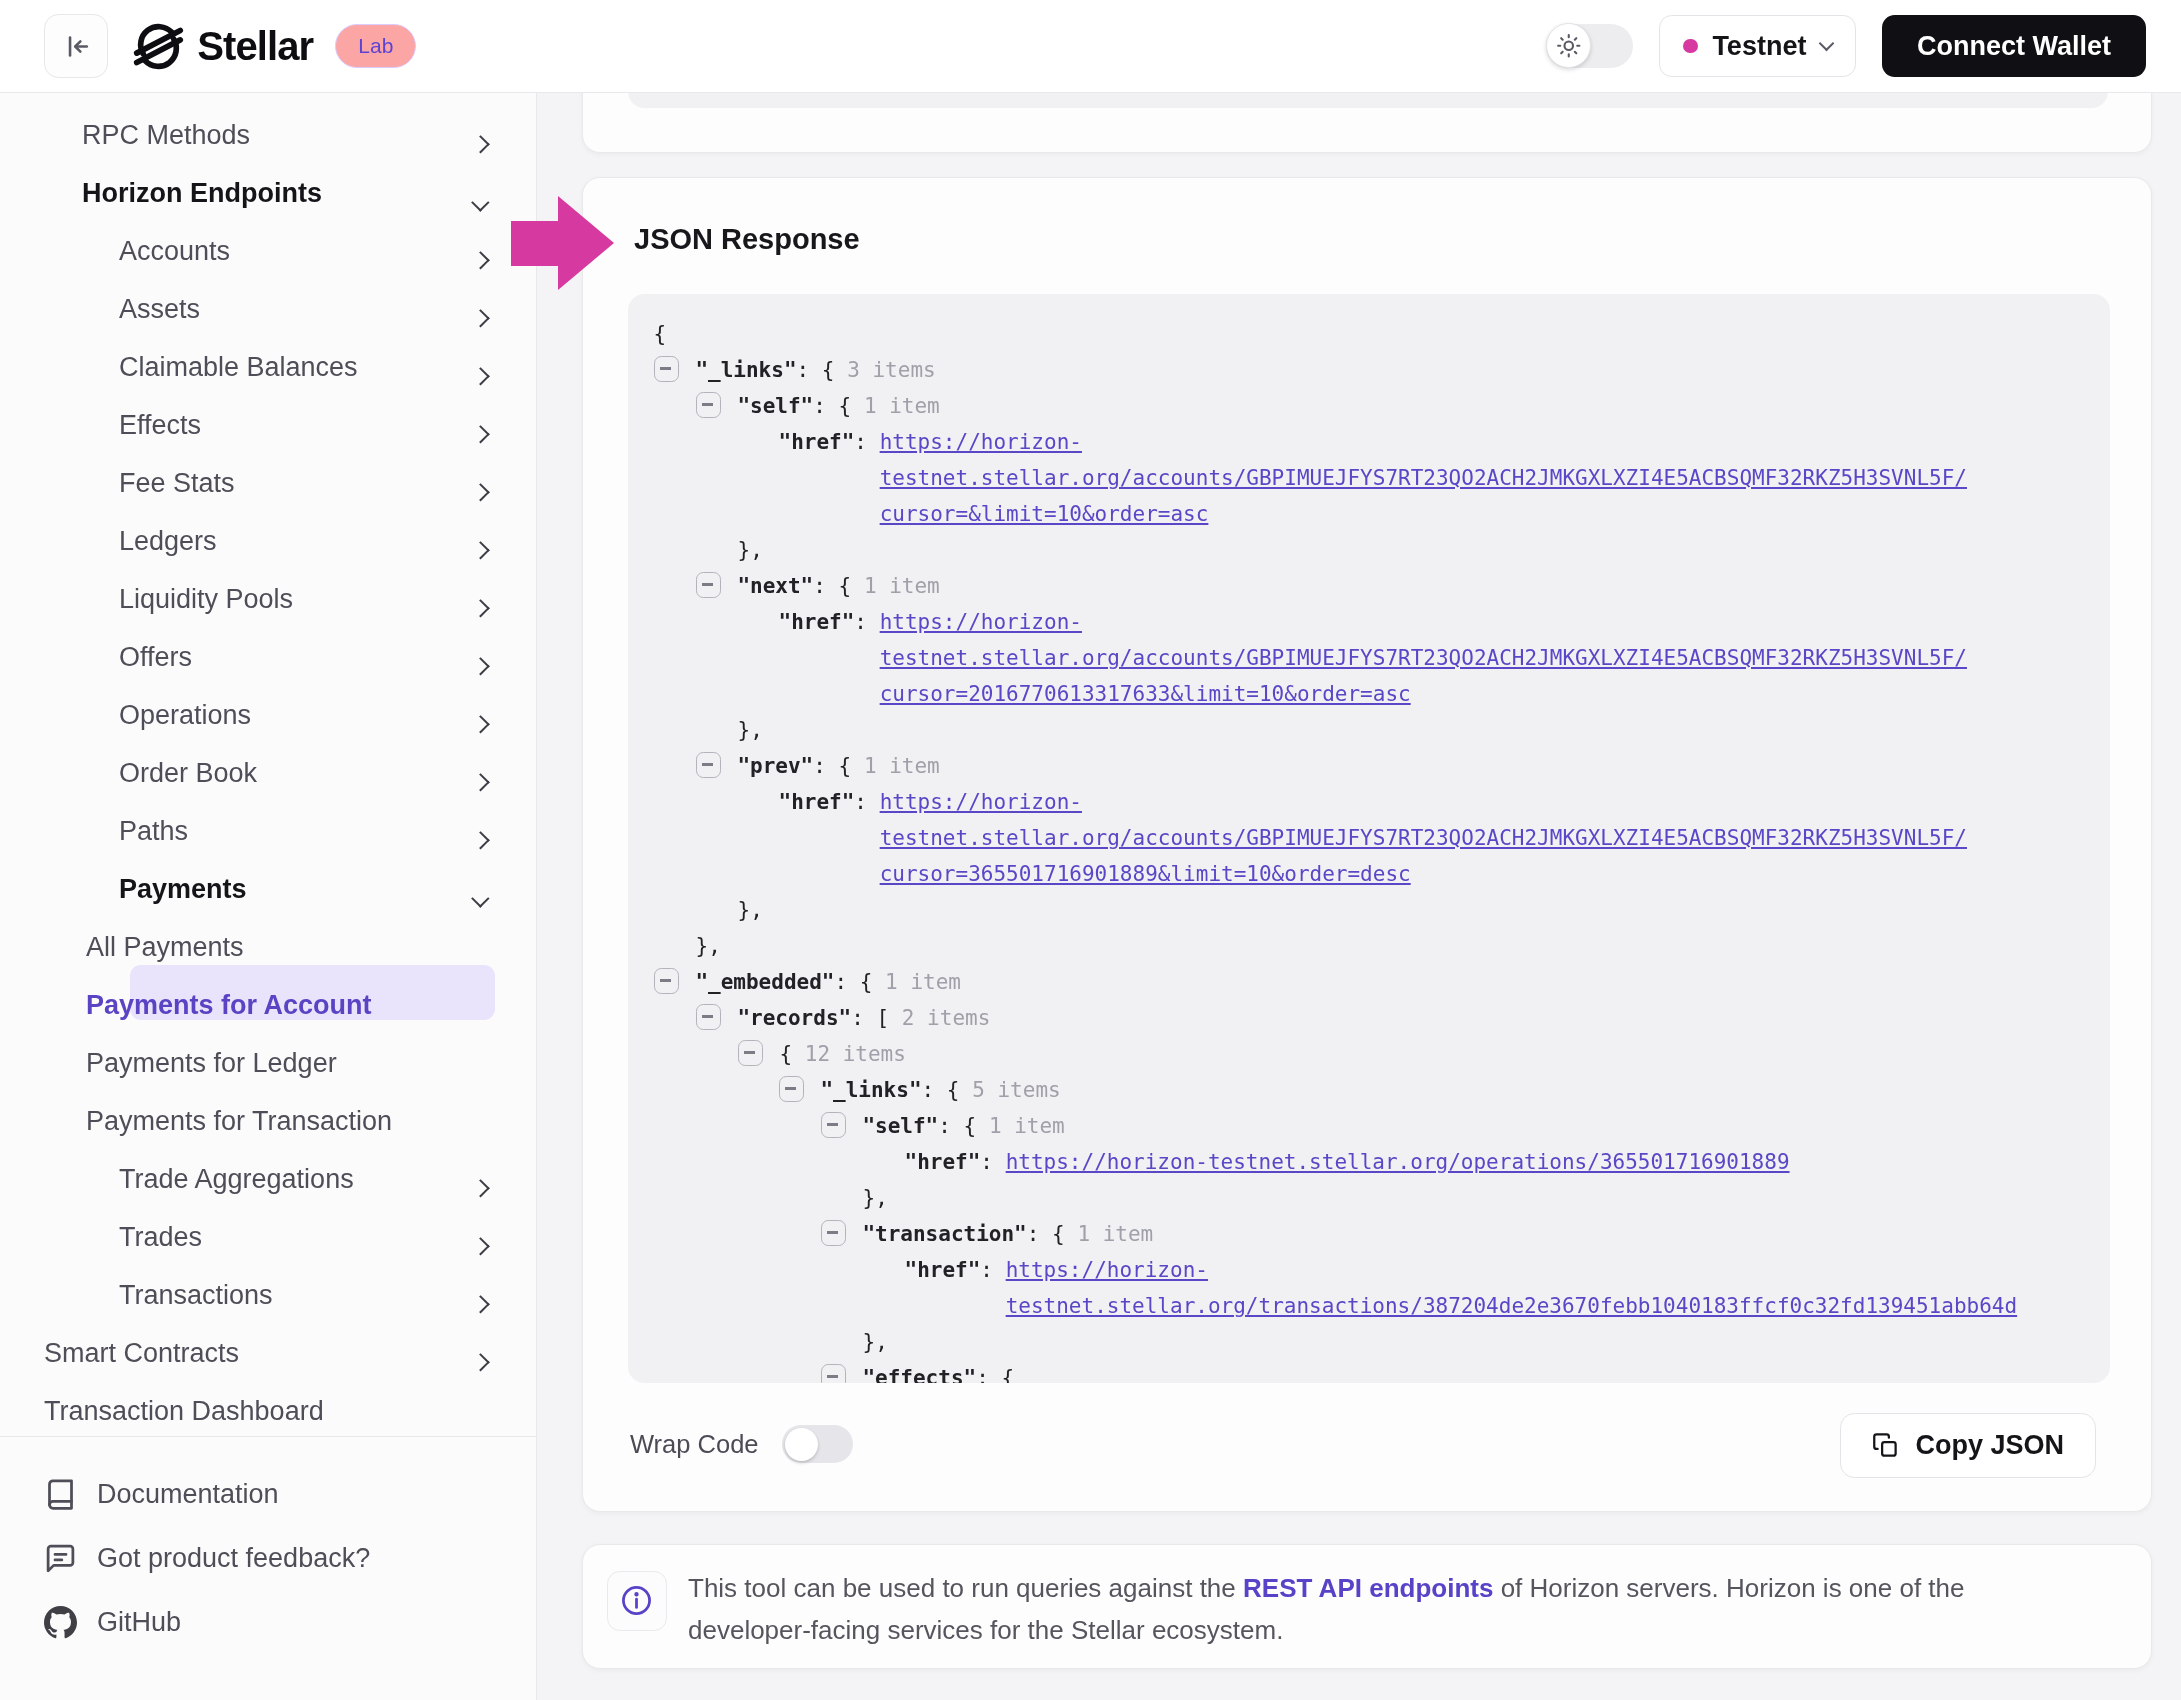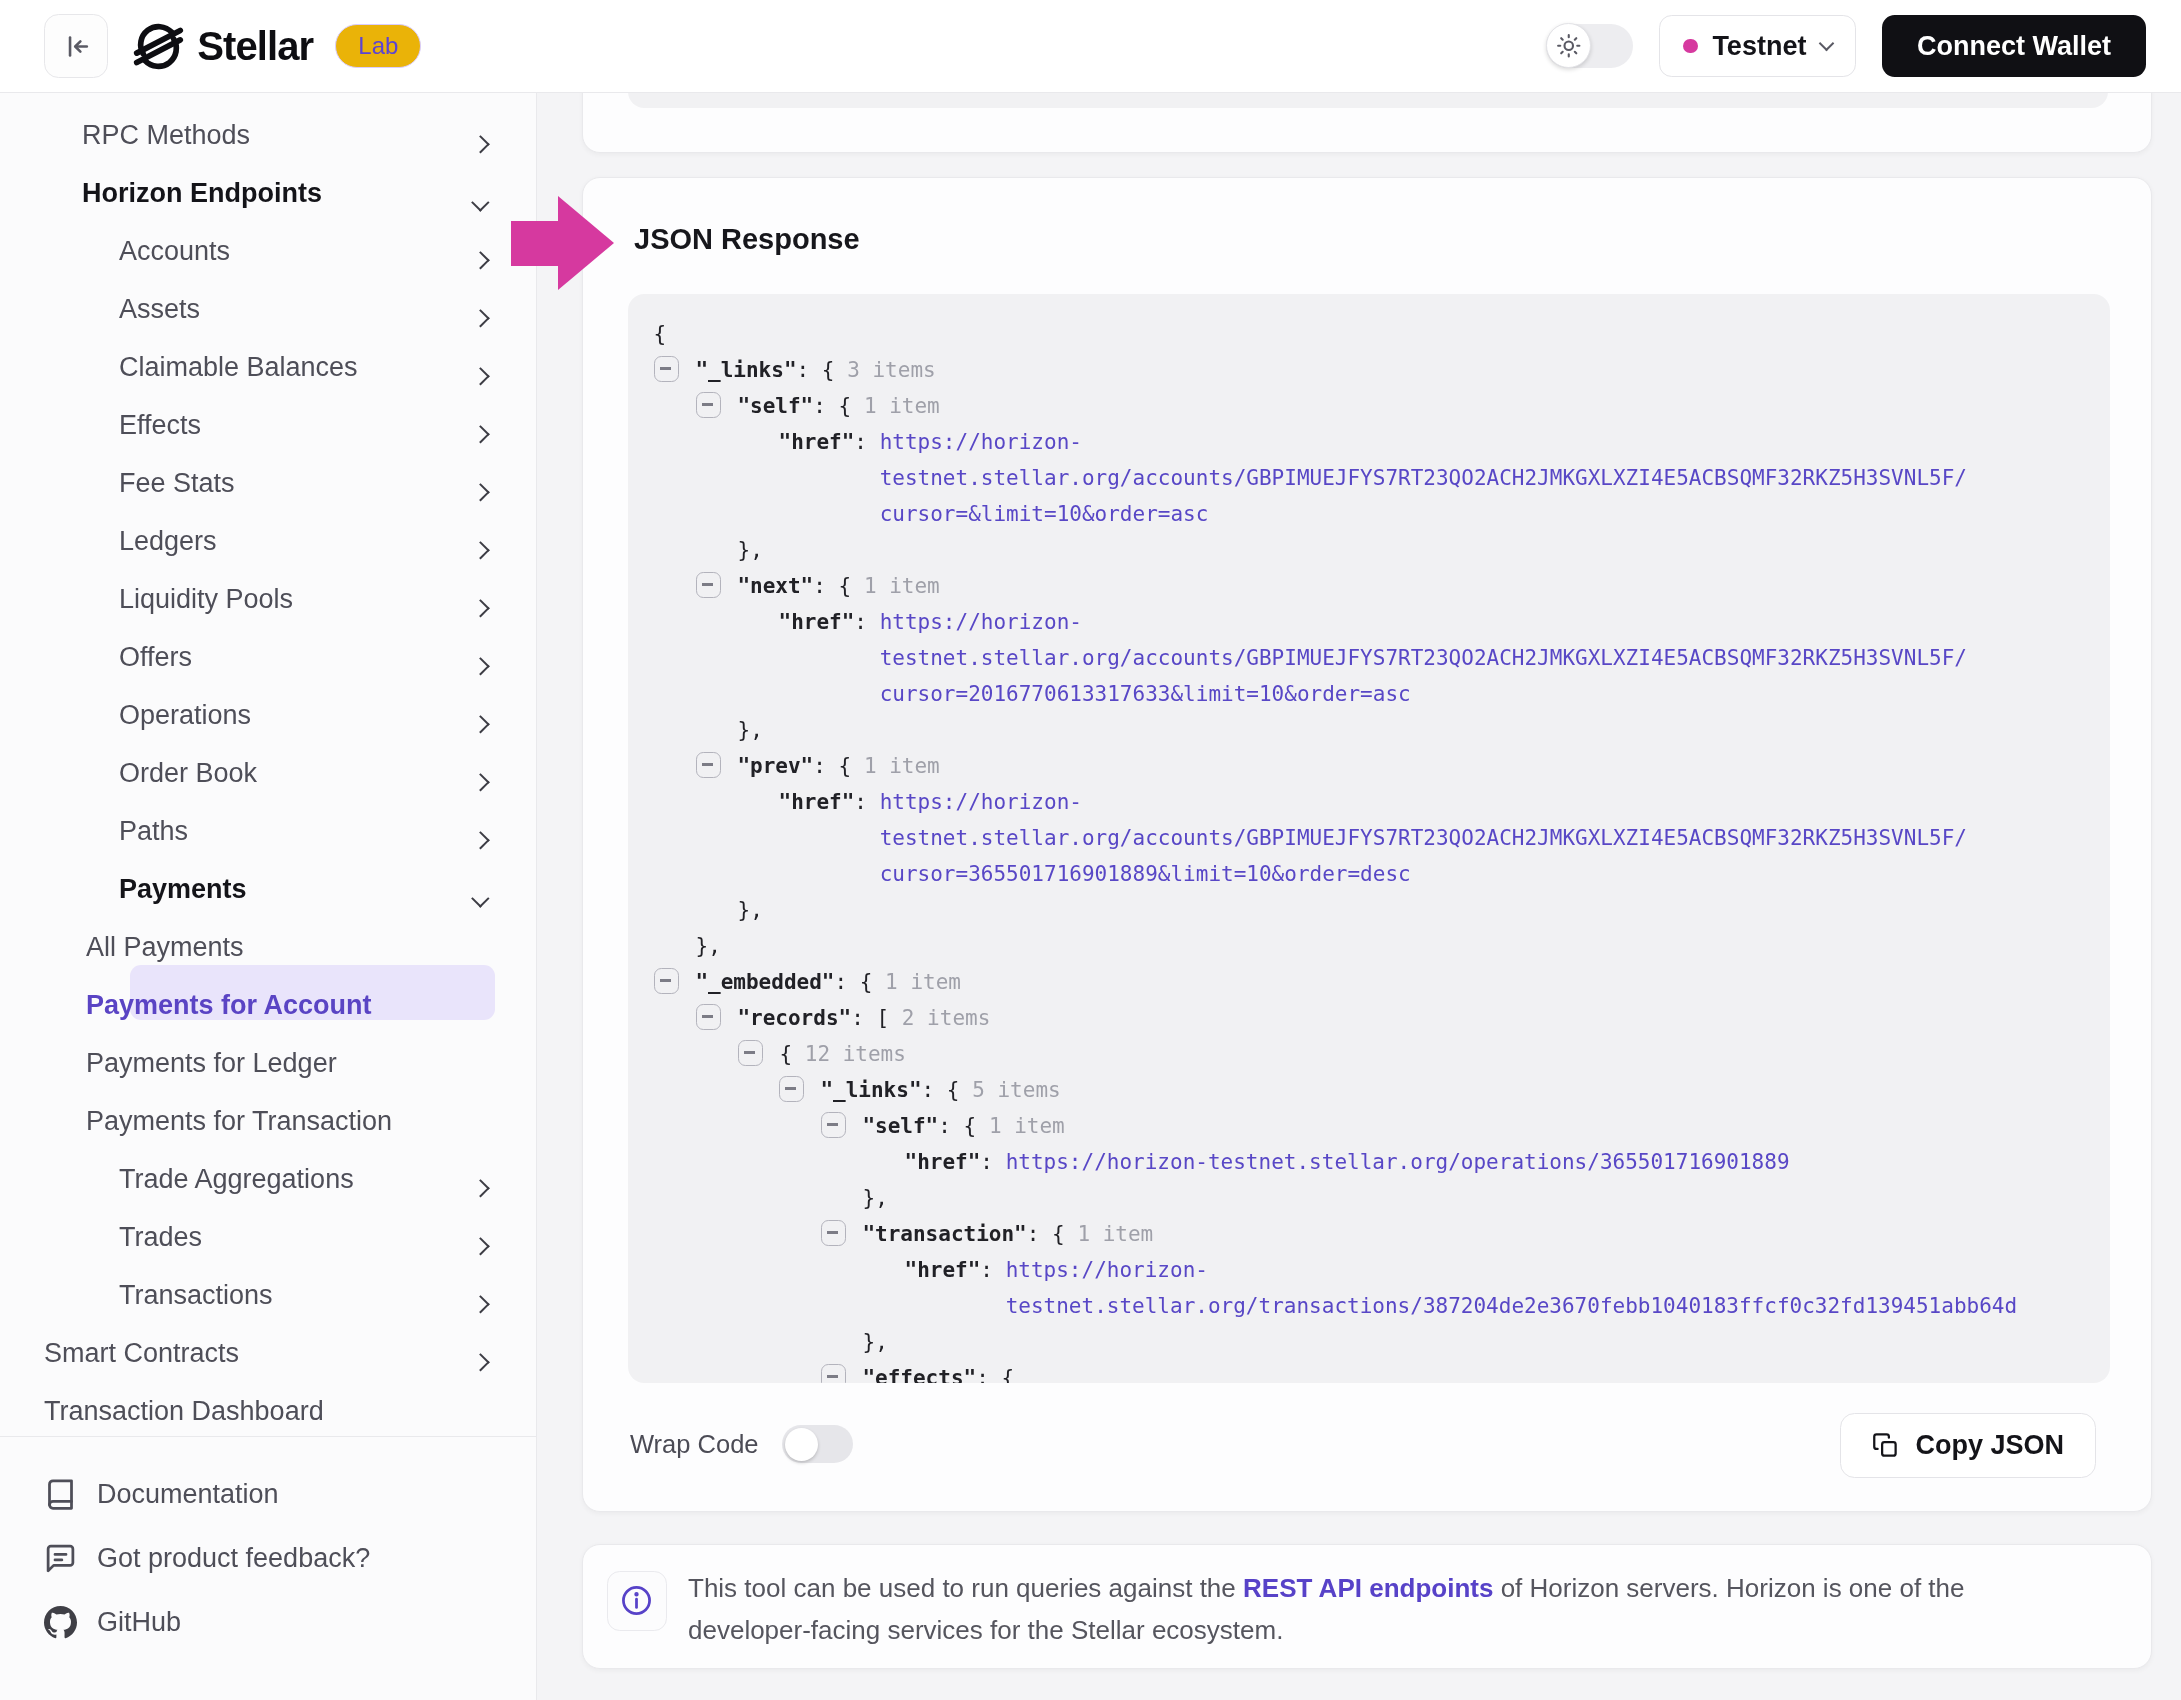--- a/index.html
+++ b/index.html
@@ -18,22 +18,22 @@
   }
   .collapse-btn {
     width:64px; height:64px; border:1.8px solid #e7e7ea; border-radius:14.5px;
     background:#fdfdfd; display:flex; align-items:center; justify-content:center;
     cursor:pointer;
   }
   .logo-wrap { display:flex; align-items:center; margin-left:23.6px; }
   .brand-text { font-size:40px; font-weight:600; letter-spacing:-0.9px; color:#0e0e12; margin-left:12.7px; }
   .lab-badge {
     margin-left:22px; height:44px; padding:0 22px; border-radius:22px;
-    border:1.8px solid #d9cdff; color:#5b44d4; background:#eab308;
-    font-size:24px; font-weight:500; display:flex; align-items:center;
+    border:1.8px solid #d9cdff; color:#5b44d4; background:#fca5a5;
+    font-size:21px; font-weight:500; display:flex; align-items:center;
   }
   .header-spacer { flex:1; }
   .theme-toggle {
     width:87px; height:44px; border-radius:22px; background:#ededf0;
     position:relative; cursor:pointer;
   }
   .theme-knob {
     position:absolute; left:0; top:-0.9px; width:45px; height:45px; border-radius:50%;
     background:#ffffff; border:0.9px solid #e3e3e7; box-shadow:0 1.8px 4.5px rgba(0,0,0,.15);
     display:flex; align-items:center; justify-content:center;
@@ -115,21 +115,21 @@
   }
   .tg::after {
     content:""; position:absolute; left:5.5px; top:10px; width:11px; height:2.7px;
     background:#7c7c86;
   }
   .k { font-weight:bold; color:#212126; }
   .p { color:#212126; }
   .c { color:#9fa0a9; margin-left:12.7px; }
   .hrefrow { display:flex; }
   .lnkcol { display:flex; flex-direction:column; }
-  .lnk { color:#5847c6; cursor:pointer; }
+  .lnk { color:#5847c6; text-decoration:underline; cursor:pointer; }
   
   .wrap-row { position:absolute; left:47px; top:1247px; display:flex; align-items:center; gap:23.6px; }
   .wrap-label { font-size:25.5px; color:#4b4b55; }
   .switch { width:71px; height:38px; border-radius:19px; background:#e6e6ea; position:relative; cursor:pointer; }
   .switch .knob {
     position:absolute; left:2.7px; top:2.7px; width:33px; height:33px; border-radius:50%;
     background:#ffffff; box-shadow:0 1.8px 3.6px rgba(0,0,0,.2);
   }
   .copy-btn {
     position:absolute; right:55px; top:1235px; height:65px; padding:0 31px;

